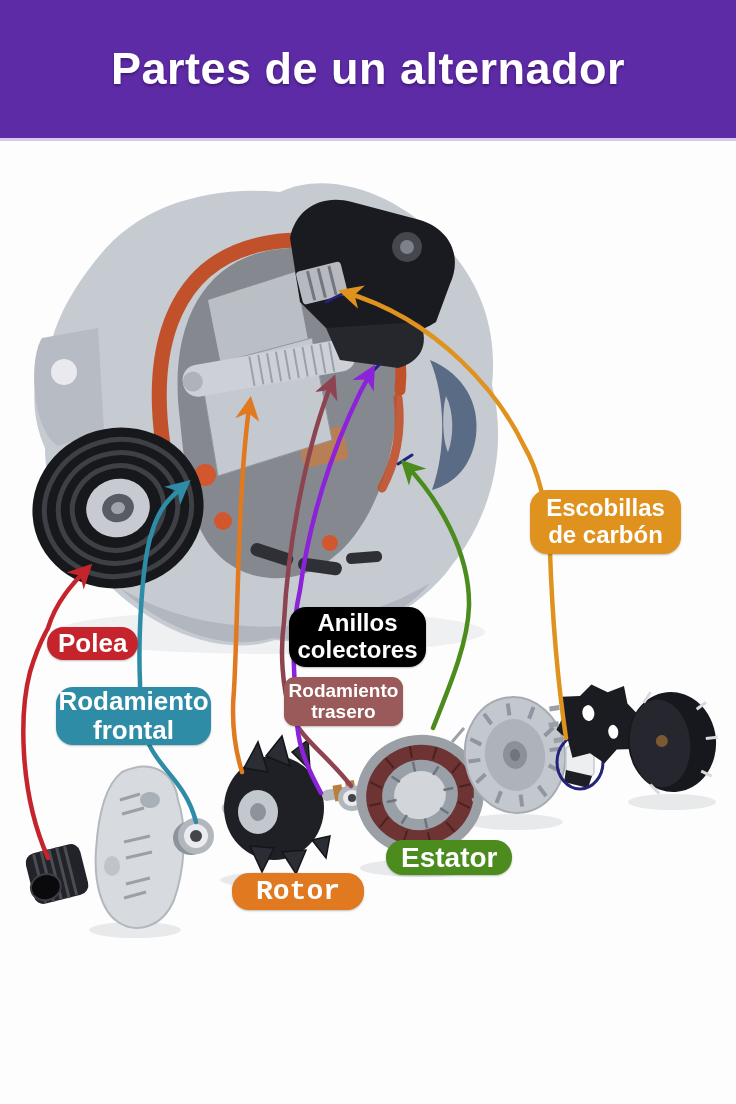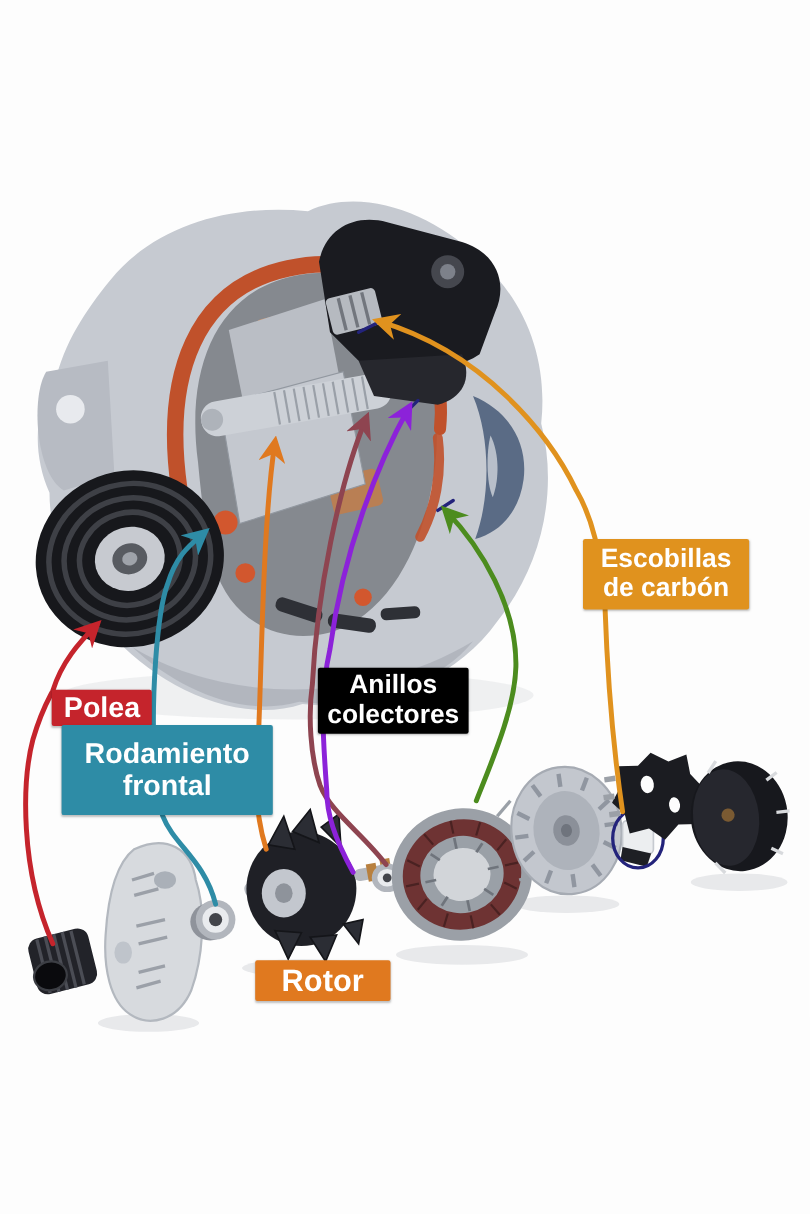--- a/index.html
+++ b/index.html
@@ -5,37 +5,40 @@
   html,body{margin:0;padding:0;background:#ffffff;}
   .page{position:relative;width:736px;height:1104px;background:#fdfdfd;overflow:hidden;
         font-family:"Liberation Sans",sans-serif;}
   .header{position:absolute;top:0;left:0;width:736px;height:138px;z-index:2;
           display:flex;align-items:center;justify-content:center;
           border-bottom:3px solid #d9c8ef;}
   .title{color:#ffffff;font-size:45px;font-weight:bold;letter-spacing:.5px;
          text-shadow:0 2px 3px rgba(30,5,60,.45);}
   .stage{position:absolute;top:0;left:0;width:736px;height:1104px;z-index:1;}
   .label{position:absolute;z-index:3;color:#fff;font-weight:bold;text-align:center;
-         border-radius:2px;line-height:1.12;box-shadow:0 1px 2px rgba(0,0,0,.25);
+         border-radius:17px;line-height:1.12;box-shadow:0 1px 2px rgba(0,0,0,.25);
          box-sizing:border-box;}
   .lab-polea{left:8px;top:627px;font-size:26px;padding:2px 11px;}
-  .lab-frontal{left:56px;top:659px;width:192px;font-size:26px;padding:12px 0;}
+  .lab-frontal{left:56px;top:687px;width:155px;font-size:26px;padding:0 0;}
   .lab-anillos{left:289px;top:607px;width:137px;font-size:24px;padding:3px 0;}
   .lab-trasero{left:284px;top:677px;width:119px;font-size:19px;padding:3px 0;border-radius:11px;}
   .lab-escobillas{left:530px;top:490px;width:151px;font-size:24px;padding:5px 0;}
   .lab-estator{left:386px;top:840px;font-size:28px;padding:2px 15px;}
   .lab-rotor{left:232px;top:873px;font-size:28px;padding:3px 24px;}
   .footer{position:absolute;left:0;top:1056px;width:736px;z-index:2;text-align:center;
           color:#8f8f8f;font-size:31px;letter-spacing:1px;}
 </style>
 </head>
 <body>
 
 <div class="page">
 
+  <div class="header" style="background: rgb(94, 43, 166);">
+    <div class="title">Partes de un alternador</div>
+  </div>
 
   <div class="stage">
   <svg width="736" height="1104" viewBox="0 0 736 1104" xmlns="http://www.w3.org/2000/svg">
     <defs>
       <marker id="ah-red" viewBox="0 0 10 10" refX="7.5" refY="5" markerWidth="5.4" markerHeight="5.4" orient="auto-start-reverse">
             <path d="M0,0 L10,5 L0,10 L3,5 Z" fill="#c5242c"></path>
           </marker>
       <marker id="ah-teal" viewBox="0 0 10 10" refX="7.5" refY="5" markerWidth="5.4" markerHeight="5.4" orient="auto-start-reverse">
             <path d="M0,0 L10,5 L0,10 L3,5 Z" fill="#2e8ca6"></path>
           </marker>
@@ -310,16 +313,18 @@
       <path d="M351,786 C330,758 300,738 291,714 C282,688 280,650 284,622 C288,540 308,440 333,380" stroke="#8e4450" marker-end="url(#ah-mar)"></path>
       <path d="M321,793 C304,762 297,740 297,718 C293,664 291,630 300,590 C312,500 344,420 372,370" stroke="#8c22d9" marker-end="url(#ah-pur)"></path>
       <path d="M433,728 C448,690 468,644 469,606 C470,552 438,498 405,464" stroke="#4c8c1e" marker-end="url(#ah-grn)"></path>
     </g>
   </svg>
   </div>
 
   <div class="label lab-polea" style="background: rgb(197, 36, 44); margin-left: 39px;">Polea</div>
   <div class="label lab-frontal" style="background: rgb(46, 140, 166);">Rodamiento frontal</div>
   <div class="label lab-anillos" style="background: #000000;">Anillos colectores</div>
+  <div class="label lab-trasero" style="background: rgb(154, 90, 90);">Rodamiento trasero</div>
   <div class="label lab-escobillas" style="background: rgb(224, 146, 30);">Escobillas de carbón</div>
-  <div class="label lab-rotor" style="background: rgb(224, 121, 31);">Rotor</div>
+  <div class="label lab-estator" style="background: rgb(76, 140, 30);">Estator</div>
+  <div class="label lab-rotor" style="background: rgb(224, 121, 31); font-family: Liberation Mono, monospace;">Rotor</div>
 
 </div>
 
 </body></html>

